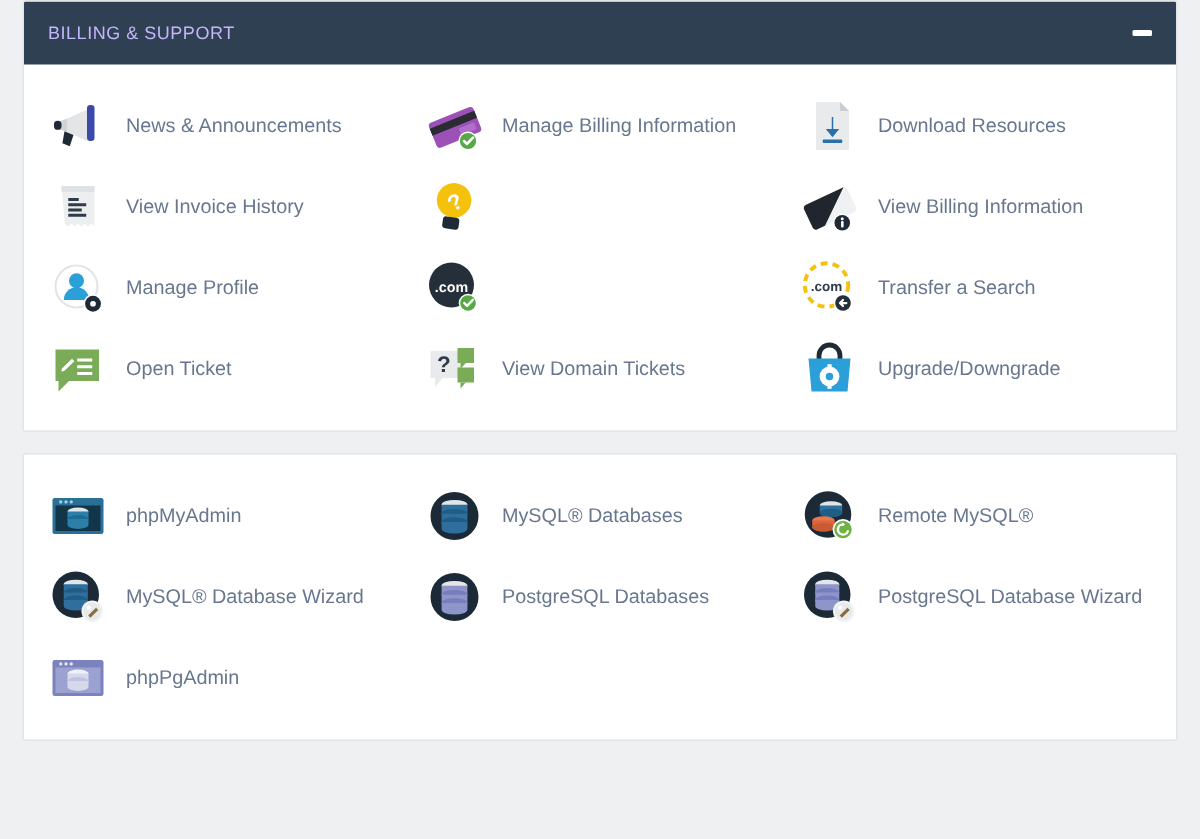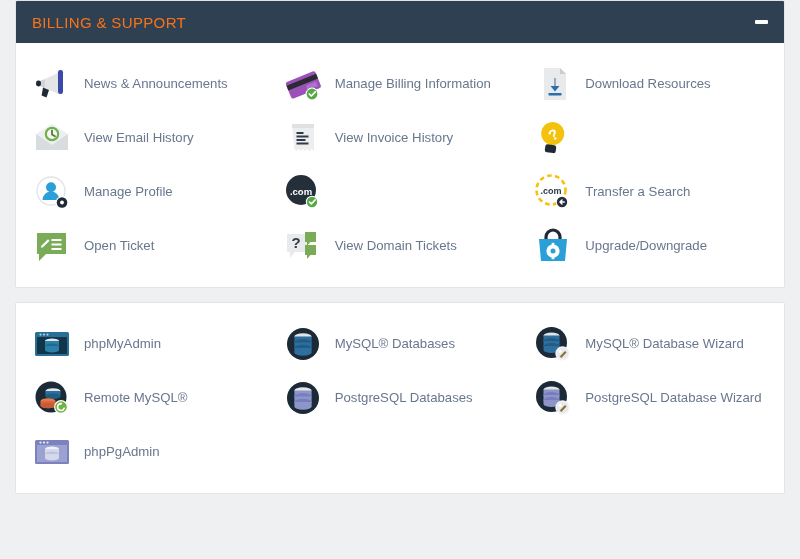--- a/index.html
+++ b/index.html
@@ -22,25 +22,25 @@
   .panel-header {
     background: #2f4052;
     color: #ffffff;
     height: 42px;
     display: flex;
     align-items: center;
     justify-content: space-between;
     padding: 0 16px;
   }
   .panel-title {
-    font-size: 15px;
+    font-size: 12px;
     letter-spacing: 0.35px;
     font-weight: 400;
     text-transform: uppercase;
-    color: #f97316;
+    color: #c4b5fd;
     font-family: "Liberation Sans", sans-serif;
   }
   .collapse-btn {
     width: 13px; height: 4px;
     background: #ffffff;
     border-radius: 1px;
     display: block;
     cursor: pointer;
   }
   .panel-body { padding: 14px 8px 14px 8px; border-radius: 18px; }
@@ -117,34 +117,20 @@
               <path d="M11 4 H27 L33 10 V36 H11 Z" fill="#e9eaec"></path>
               <path d="M27 4 L33 10 H27 Z" fill="#c9ccd0"></path>
               <path d="M22 14 v8 h4 l-4.5 5.5 L17 22 h4 v-8 z" fill="#2a6fa8" transform="translate(0.5,0)"></path>
               <rect x="15.5" y="29" width="13" height="2.4" rx="0.6" fill="#2a6fa8"></rect>
             </g>
               </svg>
           </span>
           <span class="lbl">Download Resources</span>
         </a>
 
-        <a class="cell">
-          <span class="ico">
-            <svg viewBox="0 0 40 40">
-                <g>
-              <path d="M4 16 L20 6 L36 16 V32 H4 Z" fill="#eceef0"></path>
-              <path d="M4 16 L20 27 L36 16 V32 H4 Z" fill="#d9dcdf"></path>
-              <circle cx="20" cy="16" r="7.4" fill="#f2f4f5"></circle>
-              <circle cx="20" cy="16" r="6.2" fill="none" stroke="#74b04a" stroke-width="2.2"></circle>
-              <path d="M20 12.3 v4.1 l3 1.8" stroke="#4e7f33" stroke-width="1.8" fill="none" stroke-linecap="round"></path>
-            </g>
-              </svg>
-          </span>
-          <span class="lbl">View Email History</span>
-        </a>
 
         <a class="cell">
           <span class="ico">
             <svg viewBox="0 0 40 40">
                 <g>
               <path d="M9 6 H31 V33 l-2.2-2 l-2.2 2 l-2.2-2 l-2.2 2 l-2.2-2 l-2.2 2 l-2.2-2 l-2.2 2 l-2.2-2 Z" fill="#eceef0"></path>
               <path d="M9 6 H31 V10 H9 Z" fill="#dfe2e4"></path>
               <rect x="13.5" y="14" width="7" height="2" fill="#2f3b49"></rect>
               <rect x="13.5" y="17.5" width="12" height="2" fill="#2f3b49"></rect>
               <rect x="13.5" y="21" width="9" height="2" fill="#2f3b49"></rect>
@@ -161,20 +147,35 @@
                 <g transform="rotate(-30 20 20)">
               <circle cx="22" cy="16" r="11.5" fill="#f4c20d"></circle>
               <rect x="7" y="24" width="11" height="8" rx="2.2" fill="#1f2a36" transform="rotate(38 12.5 28)"></rect>
               <text x="22" y="22.5" font-family="Liberation Sans, sans-serif" font-size="15" font-weight="bold" fill="#ffffff" text-anchor="middle">?</text>
             </g>
               </svg>
           </span>
         </a>
 
 
+        <a class="cell">
+          <span class="ico">
+            <svg viewBox="0 0 40 40">
+                <g transform="rotate(-25 20 20)">
+              <rect x="4" y="12" width="32" height="18" rx="2.5" fill="#f0f1f3"></rect>
+              <path d="M4 14.5 a2.5 2.5 0 0 1 2.5 -2.5 H34 L12 30 H6.5 A2.5 2.5 0 0 1 4 27.5 Z" fill="#21262e"></path>
+              </g>
+              <circle cx="28.5" cy="30.5" r="6.2" fill="#ffffff"></circle>
+              <circle cx="28.5" cy="30.5" r="5.2" fill="#1f2a36"></circle>
+              <circle cx="28.5" cy="27.8" r="1" fill="#ffffff"></circle>
+              <rect x="27.7" y="29.4" width="1.7" height="4.2" rx="0.6" fill="#ffffff"></rect>
+            </svg>
+          </span>
+          <span class="lbl">View Billing Information</span>
+        </a>
 
         <a class="cell">
           <span class="ico">
             <svg viewBox="0 0 40 40">
                 <g>
               <circle cx="19" cy="19" r="14" fill="#ffffff" stroke="#e2e4e6" stroke-width="1.4"></circle>
               <circle cx="19" cy="15.2" r="5" fill="#2a9fd8"></circle>
               <path d="M10.5 28 a8.5 8.5 0 0 1 17 0 z" fill="#2a9fd8"></path>
               <circle cx="30" cy="30.5" r="6.4" fill="#ffffff"></circle>
               <circle cx="30" cy="30.5" r="5.3" fill="#1f2a36"></circle>
@@ -306,20 +307,41 @@
             </g>
               </svg>
           </span>
           <span class="lbl">MySQL® Databases</span>
         </a>
 
         <a class="cell">
           <span class="ico">
             <svg viewBox="0 0 40 40">
                 <g>
+              <circle cx="19" cy="19" r="15.5" fill="#1c2a37"></circle>
+              <ellipse cx="21" cy="13" rx="7.5" ry="2.8" fill="#dfe5e8"></ellipse>
+              <path d="M13.5 13 v5 a7.5 2.8 0 0 0 15 0 v-5 z" fill="#2f6f9e"></path>
+              <ellipse cx="21" cy="18" rx="7.5" ry="2.8" fill="#1f5d85"></ellipse>
+              <ellipse cx="16" cy="23" rx="7.5" ry="2.8" fill="#e8774a"></ellipse>
+              <path d="M8.5 23 v4.5 a7.5 2.8 0 0 0 15 0 v-4.5 z" fill="#d9663c"></path>
+              <ellipse cx="16" cy="27.5" rx="7.5" ry="2.8" fill="#c85b34"></ellipse>
+              <circle cx="29" cy="29" r="7" fill="#ffffff"></circle>
+              <circle cx="29" cy="29" r="5.8" fill="#6fb342"></circle>
+              <path d="M29 25.6 a3.4 3.4 0 1 0 3.2 4.6" stroke="#ffffff" stroke-width="1.6" fill="none" stroke-linecap="round"></path>
+              <path d="M28.6 24.2 l1.8 1.5 l-2 1.2 z" fill="#ffffff"></path>
+            </g>
+              </svg>
+          </span>
+          <span class="lbl">Remote MySQL®</span>
+        </a>
+
+        <a class="cell">
+          <span class="ico">
+            <svg viewBox="0 0 40 40">
+                <g>
               <circle cx="18.5" cy="18.5" r="15.5" fill="#1c2a37"></circle>
               <ellipse cx="18.5" cy="11.5" rx="8" ry="3" fill="#dfe5e8"></ellipse>
               <path d="M10.5 11.5 v5.5 a8 3 0 0 0 16 0 v-5.5 z" fill="#2f6f9e"></path>
               <ellipse cx="18.5" cy="17" rx="8" ry="3" fill="#1f5d85"></ellipse>
               <path d="M10.5 17 v5 a8 3 0 0 0 16 0 v-5 z" fill="#2f6f9e"></path>
               <ellipse cx="18.5" cy="22" rx="8" ry="3" fill="#1f5d85"></ellipse>
               <path d="M10.5 22 v4 a8 3 0 0 0 16 0 v-4 z" fill="#2f6f9e"></path>
               <circle cx="29.5" cy="29.5" r="7.2" fill="#f2f3f4"></circle>
               <circle cx="29.5" cy="29.5" r="5.8" fill="#e7e9ea"></circle>
               <path d="M26.8 32.4 L32 27.1 l1.5 1.5 l-5.2 5.3 z" fill="#8a6d3b"></path>
@@ -327,41 +349,20 @@
             </g>
               </svg>
           </span>
           <span class="lbl">MySQL® Database Wizard</span>
         </a>
 
         <a class="cell">
           <span class="ico">
             <svg viewBox="0 0 40 40">
                 <g>
-              <circle cx="19" cy="19" r="15.5" fill="#1c2a37"></circle>
-              <ellipse cx="21" cy="13" rx="7.5" ry="2.8" fill="#dfe5e8"></ellipse>
-              <path d="M13.5 13 v5 a7.5 2.8 0 0 0 15 0 v-5 z" fill="#2f6f9e"></path>
-              <ellipse cx="21" cy="18" rx="7.5" ry="2.8" fill="#1f5d85"></ellipse>
-              <ellipse cx="16" cy="23" rx="7.5" ry="2.8" fill="#e8774a"></ellipse>
-              <path d="M8.5 23 v4.5 a7.5 2.8 0 0 0 15 0 v-4.5 z" fill="#d9663c"></path>
-              <ellipse cx="16" cy="27.5" rx="7.5" ry="2.8" fill="#c85b34"></ellipse>
-              <circle cx="29" cy="29" r="7" fill="#ffffff"></circle>
-              <circle cx="29" cy="29" r="5.8" fill="#6fb342"></circle>
-              <path d="M29 25.6 a3.4 3.4 0 1 0 3.2 4.6" stroke="#ffffff" stroke-width="1.6" fill="none" stroke-linecap="round"></path>
-              <path d="M28.6 24.2 l1.8 1.5 l-2 1.2 z" fill="#ffffff"></path>
-            </g>
-              </svg>
-          </span>
-          <span class="lbl">Remote MySQL®</span>
-        </a>
-
-        <a class="cell">
-          <span class="ico">
-            <svg viewBox="0 0 40 40">
-                <g>
               <circle cx="20" cy="20" r="16" fill="#1c2a37"></circle>
               <ellipse cx="20" cy="12.5" rx="8.6" ry="3.2" fill="#e3e5e8"></ellipse>
               <path d="M11.4 12.5 v6 a8.6 3.2 0 0 0 17.2 0 v-6 z" fill="#8e95c9"></path>
               <ellipse cx="20" cy="18.5" rx="8.6" ry="3.2" fill="#767ebd"></ellipse>
               <path d="M11.4 18.5 v5.5 a8.6 3.2 0 0 0 17.2 0 v-5.5 z" fill="#8e95c9"></path>
               <ellipse cx="20" cy="24" rx="8.6" ry="3.2" fill="#767ebd"></ellipse>
               <path d="M11.4 24 v4.5 a8.6 3.2 0 0 0 17.2 0 v-4.5 z" fill="#8e95c9"></path>
             </g>
               </svg>
           </span>

